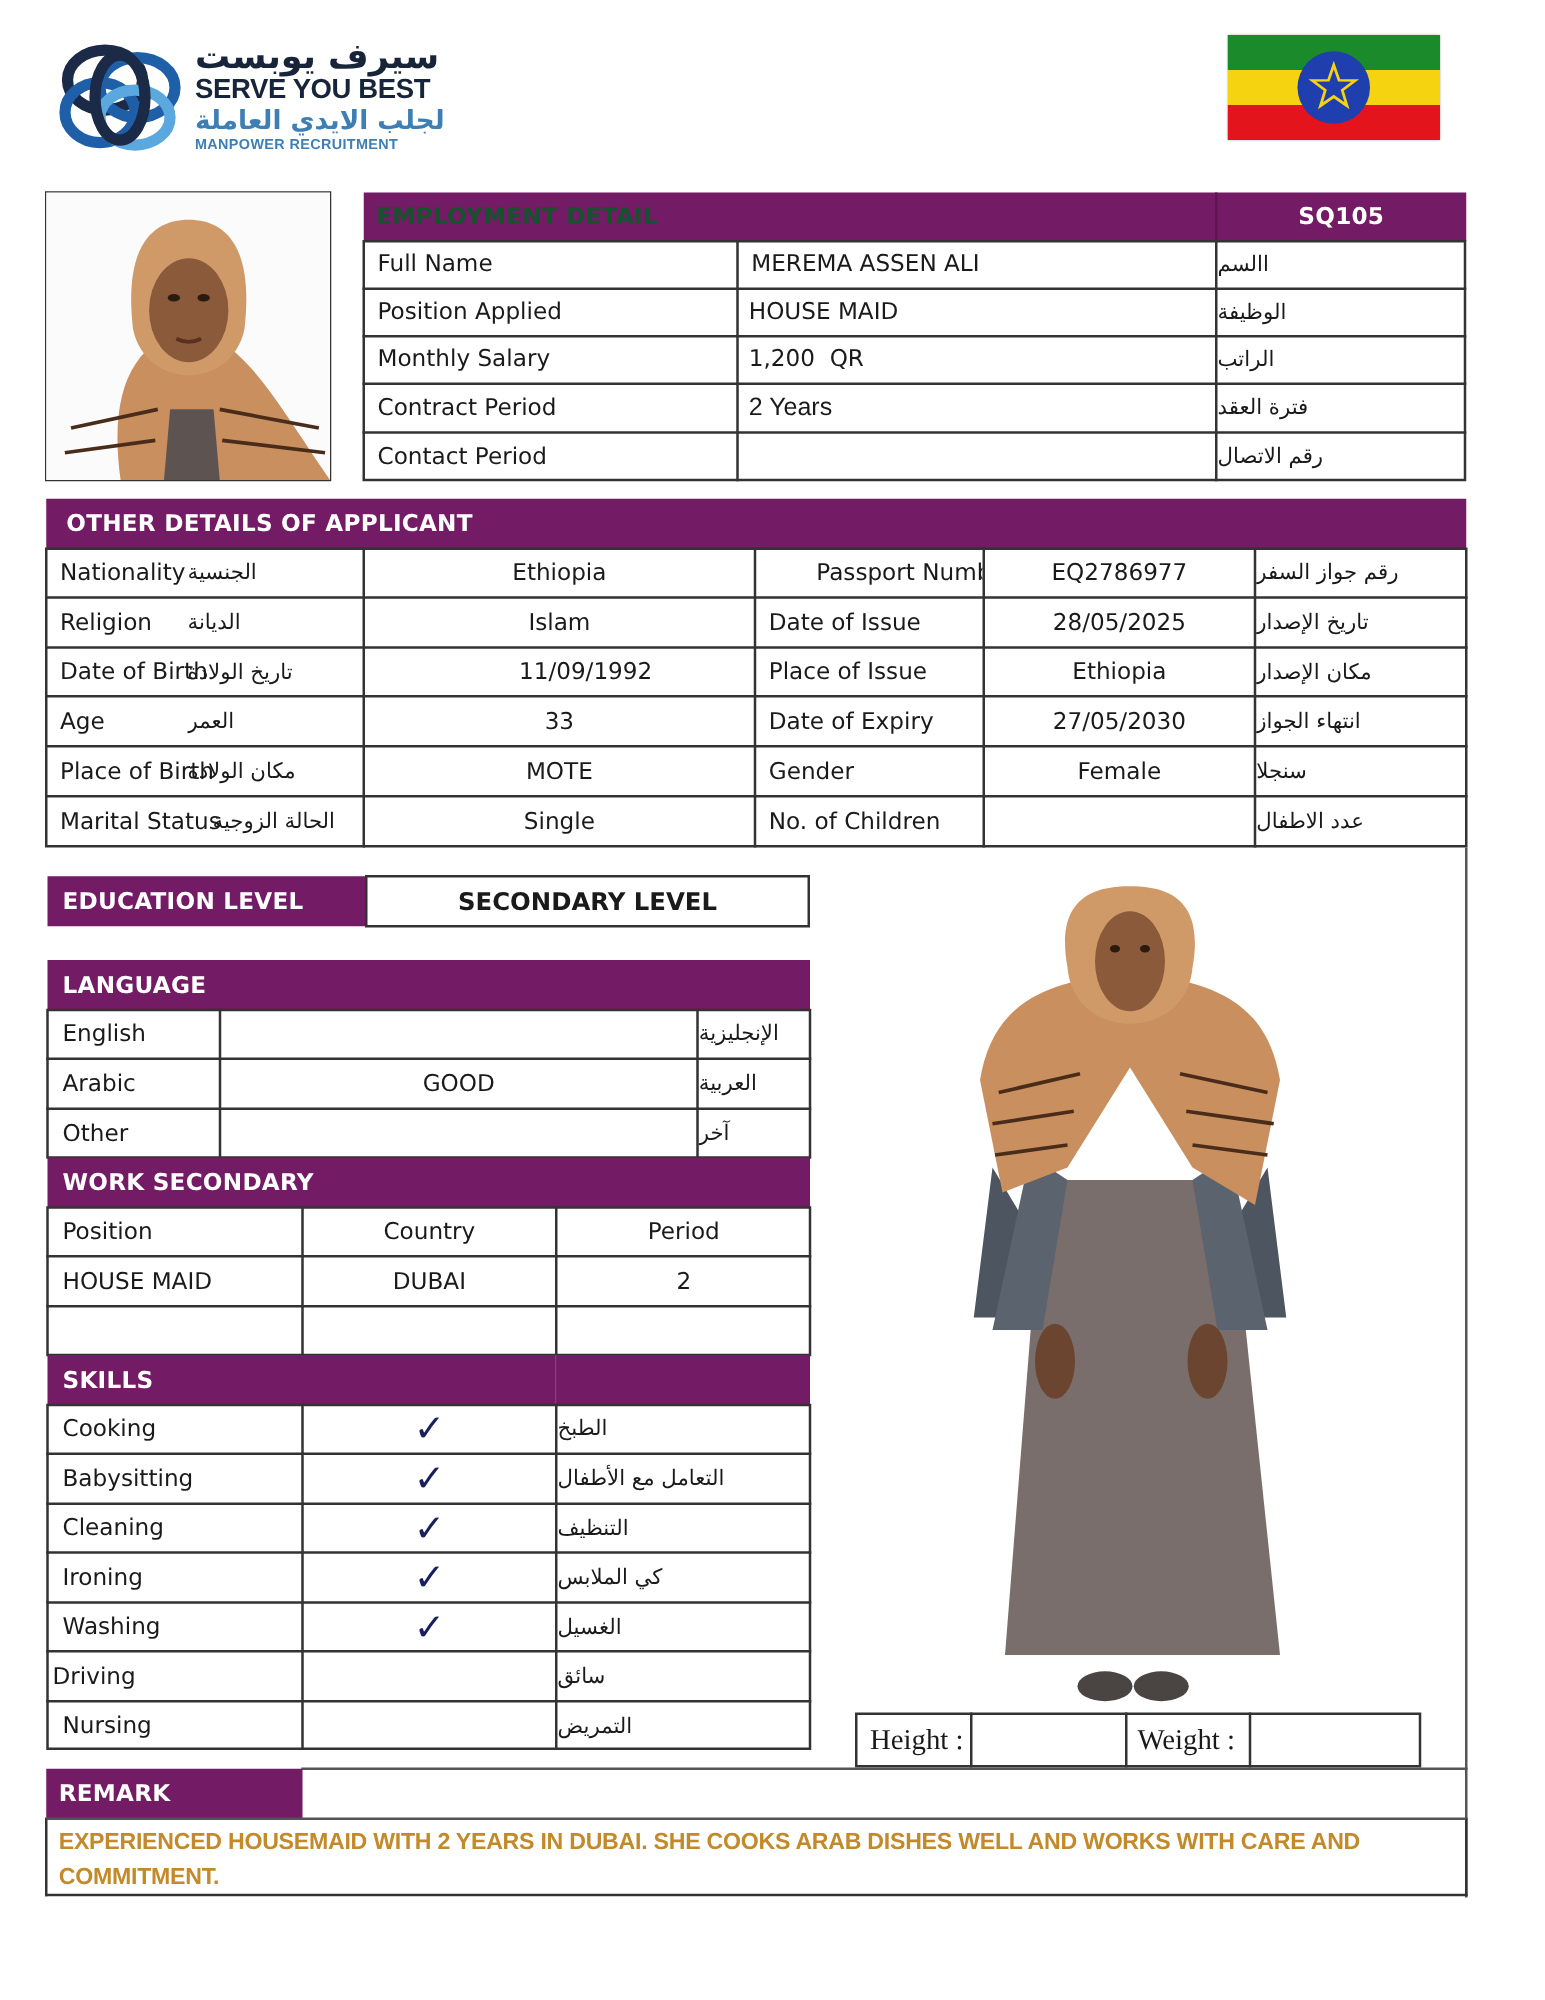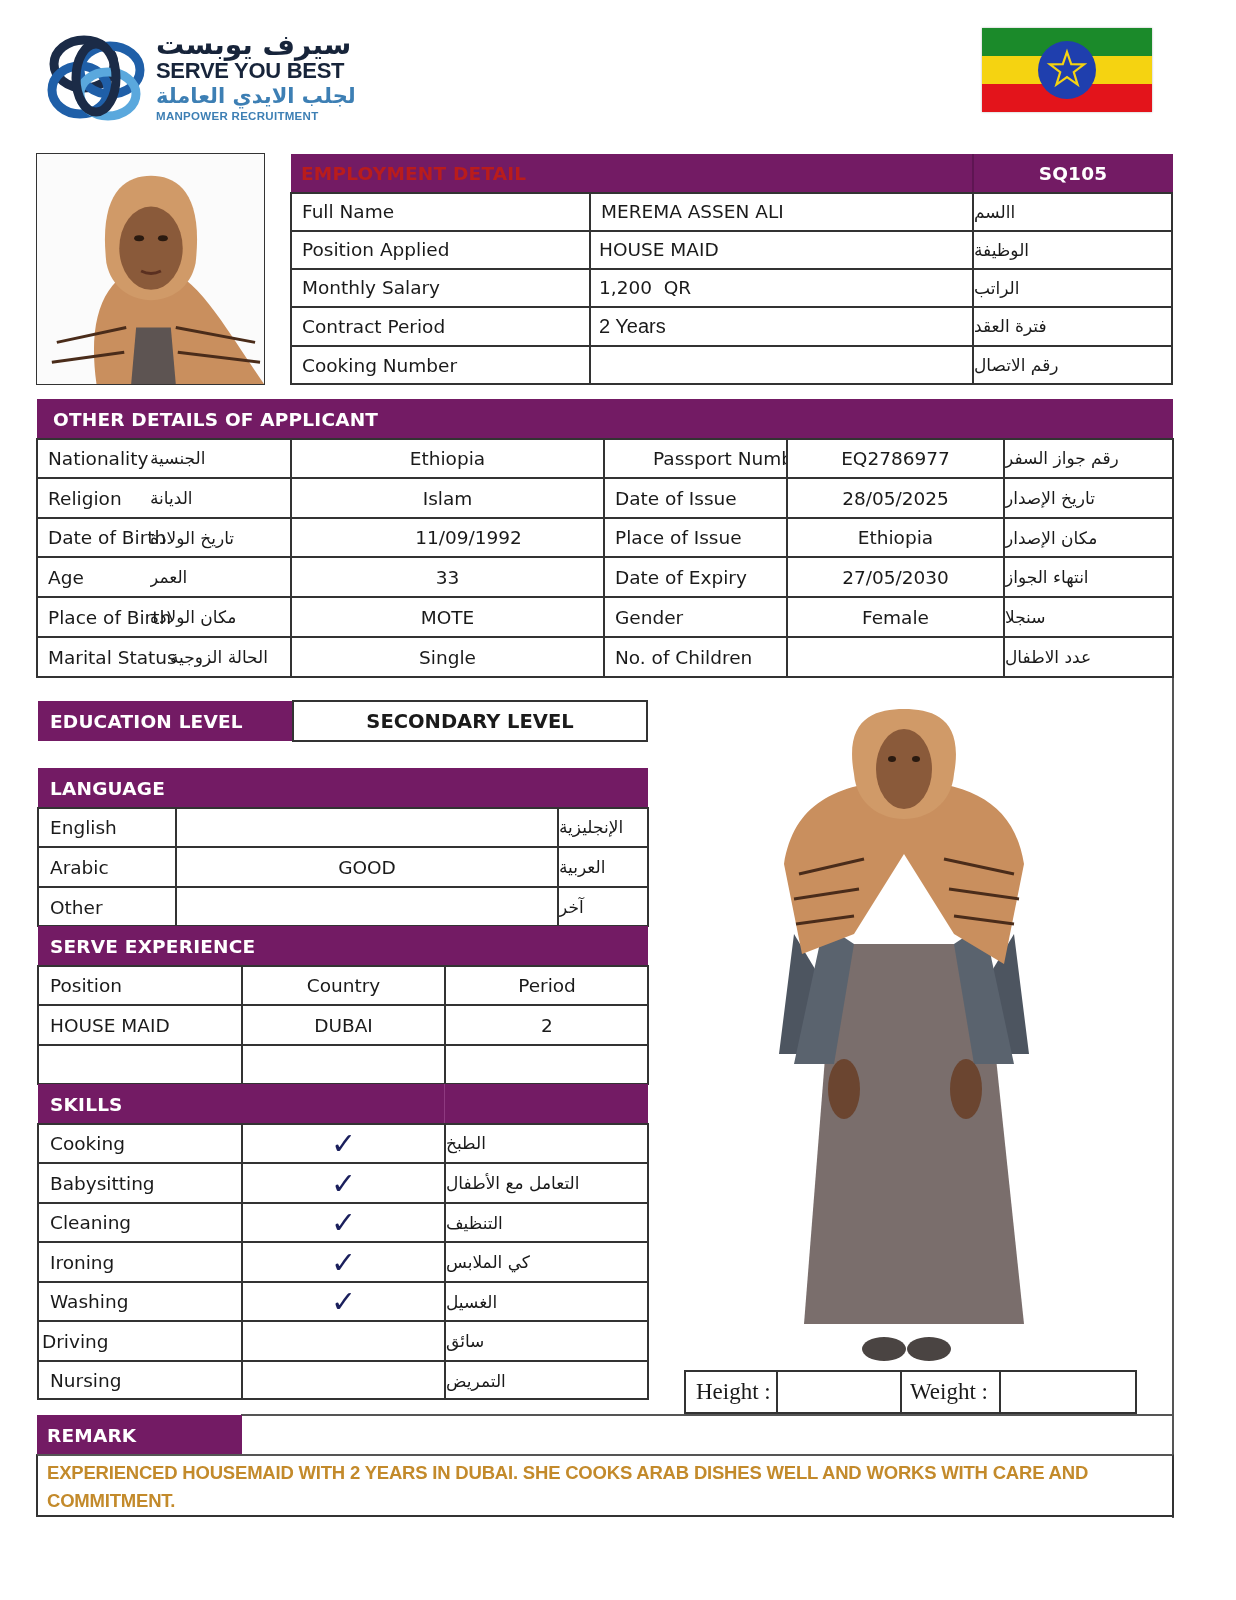--- a/index.html
+++ b/index.html
@@ -78,21 +78,21 @@
     <g stroke="#4a2c1a" stroke-width="3">
       <line x1="20" y1="190" x2="90" y2="175"></line>
         <line x1="140" y1="175" x2="220" y2="190"></line>
       <line x1="15" y1="210" x2="88" y2="200"></line>
         <line x1="142" y1="200" x2="225" y2="210"></line>
     </g>
   </svg>
 </div>
 
 <div class="abs purple" style="left:291px;top:154px;width:882px;height:39px;"></div>
-<div class="cell hdr-text left" style="left:291px;top:154px;width:682px;height:39px;color:#b91c1c;">EMPLOYMENT DETAIL</div>
+<div class="cell hdr-text left" style="left:291px;top:154px;width:682px;height:39px;color:#14532d;">EMPLOYMENT DETAIL</div>
 <div class="cell hdr-text center" style="left:973px;top:154px;width:200px;height:39px;color:#fff;">SQ105</div>
 <div class="vline" style="left:972px;top:154px;height:39px;background:#5e1552;"></div>
 
 <div class="box-border" style="left:290px;top:192px;width:883px;height:193px;"></div>
 <div class="vline" style="left:589px;top:192px;height:193px;"></div>
 <div class="vline" style="left:972px;top:192px;height:193px;"></div>
 <div class="hline" style="left:290px;top:230px;width:883px;"></div>
 <div class="hline" style="left:290px;top:268px;width:883px;"></div>
 <div class="hline" style="left:290px;top:306px;width:883px;"></div>
 <div class="hline" style="left:290px;top:345px;width:883px;"></div>
@@ -106,21 +106,21 @@
 <div class="cell right ar" style="left:974px;top:231px;width:172px;height:37px;">الوظيفة</div>
 
 <div class="cell left" style="left:292px;top:269px;width:296px;height:37px;">Monthly Salary</div>
 <div class="cell left" style="left:589px;top:269px;width:380px;height:37px;white-space:pre;">1,200  QR</div>
 <div class="cell right ar" style="left:974px;top:269px;width:172px;height:37px;">الراتب</div>
 
 <div class="cell left" style="left:292px;top:307px;width:296px;height:38px;">Contract Period</div>
 <div class="cell left" style="left:589px;top:307px;width:380px;height:38px;font-family:'Liberation Sans',sans-serif;font-size:20px;">2 Years</div>
 <div class="cell right ar" style="left:974px;top:307px;width:172px;height:38px;">فترة العقد</div>
 
-<div class="cell left" style="left:292px;top:346px;width:296px;height:38px;">Cooking Number</div>
+<div class="cell left" style="left:292px;top:346px;width:296px;height:38px;">Contact Period</div>
 <div class="cell left" style="left:591px;top:346px;width:380px;height:38px;"></div>
 <div class="cell right ar" style="left:974px;top:346px;width:172px;height:38px;">رقم الاتصال</div>
 
 <div class="abs purple" style="left:37px;top:399px;width:1136px;height:40px;"></div>
 <div class="cell hdr-text left" style="left:43px;top:399px;width:600px;height:40px;color:#fff;">OTHER DETAILS OF APPLICANT</div>
 
 <div class="box-border" style="left:36px;top:438px;width:1138px;height:240px;"></div>
 <div class="vline" style="left:290px;top:438px;height:240px;"></div>
 <div class="vline" style="left:603px;top:438px;height:240px;"></div>
 <div class="vline" style="left:786px;top:438px;height:240px;"></div>
@@ -201,21 +201,21 @@
 
 <div class="cell left" style="left:40px;top:848px;width:135px;height:38px;">Arabic</div>
 <div class="cell center" style="left:177px;top:848px;width:380px;height:38px;">GOOD</div>
 <div class="cell right ar" style="left:559px;top:848px;width:89px;height:38px;padding-right:10px;">العربية</div>
 
 <div class="cell left" style="left:40px;top:888px;width:135px;height:38px;">Other</div>
 <div class="cell center" style="left:177px;top:888px;width:380px;height:38px;"></div>
 <div class="cell right ar" style="left:559px;top:888px;width:89px;height:38px;padding-right:10px;">آخر</div>
 
 <div class="abs purple" style="left:38px;top:926px;width:610px;height:40px;"></div>
-<div class="cell hdr-text left" style="left:40px;top:926px;width:400px;height:40px;color:#fff;">SERVE EXPERIENCE</div>
+<div class="cell hdr-text left" style="left:40px;top:926px;width:400px;height:40px;color:#fff;">WORK SECONDARY</div>
 
 <div class="box-border" style="left:37px;top:965px;width:612px;height:120px;"></div>
 <div class="vline" style="left:241px;top:965px;height:120px;"></div>
 <div class="vline" style="left:444px;top:965px;height:120px;"></div>
 <div class="hline" style="left:37px;top:1004px;width:612px;"></div>
 <div class="hline" style="left:37px;top:1044px;width:612px;"></div>
 
 <div class="cell left" style="left:40px;top:966px;width:200px;height:38px;">Position</div>
 <div class="cell center" style="left:243px;top:966px;width:201px;height:38px;">Country</div>
 <div class="cell center" style="left:446px;top:966px;width:202px;height:38px;">Period</div>

